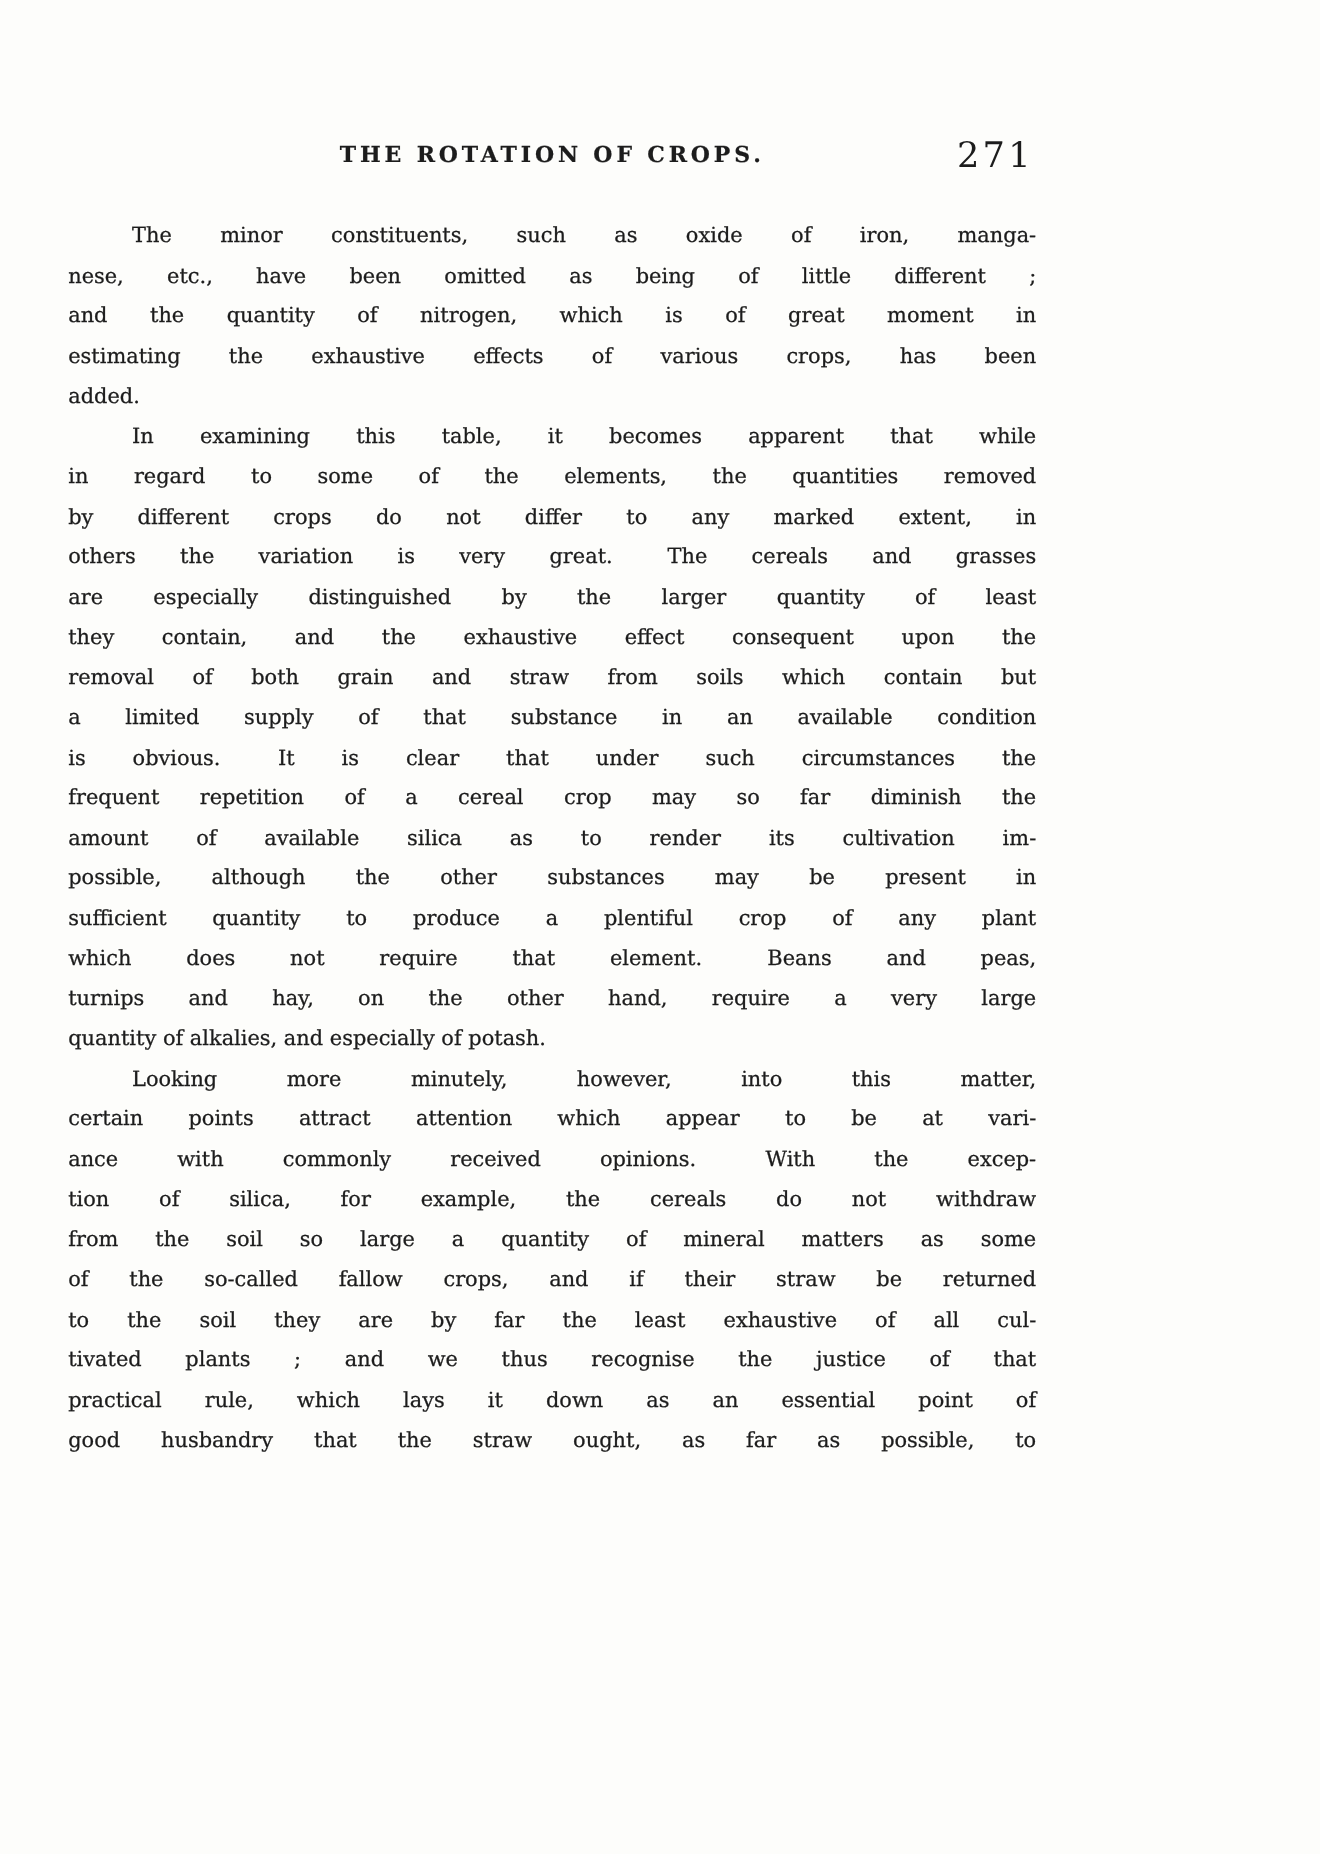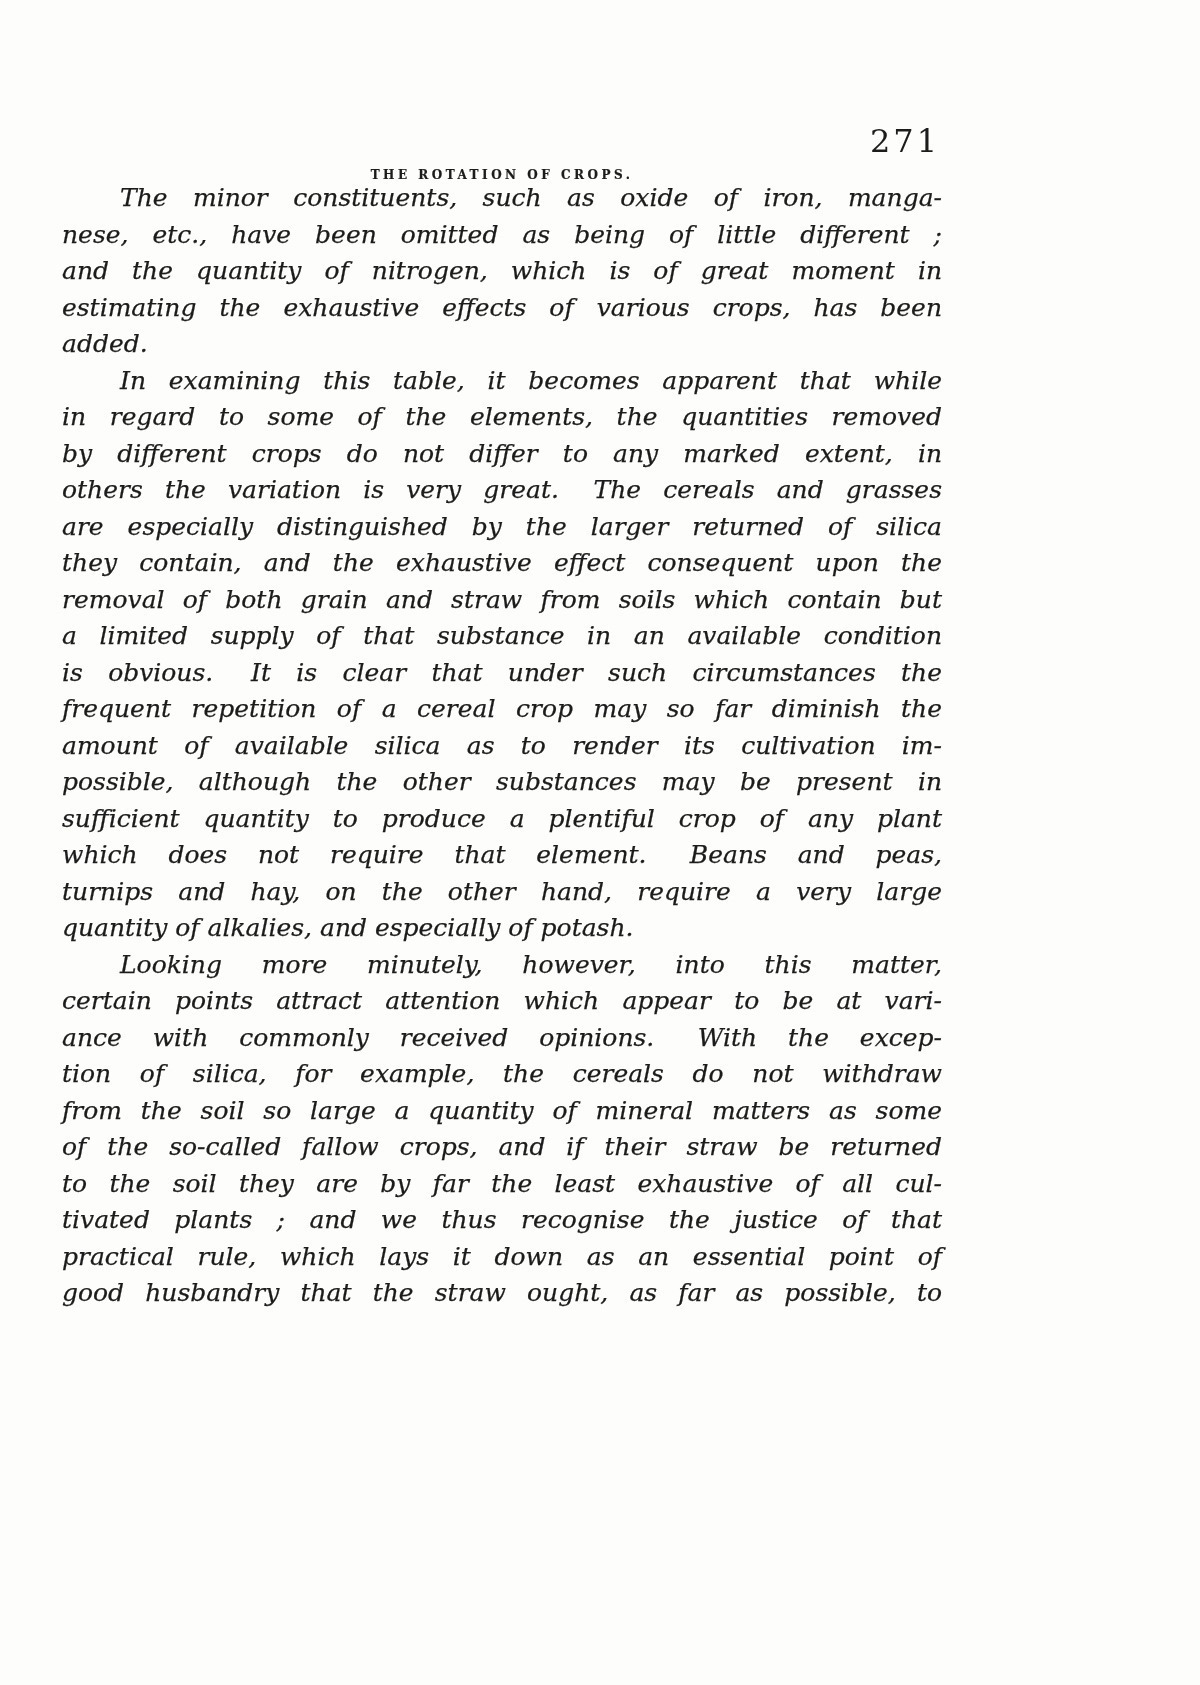--- a/index.html
+++ b/index.html
@@ -23,38 +23,36 @@
   }
   .page-header {
     position: relative;
     height: 32px;
   }
   .running-title {
     position: absolute;
     left: 0;
     right: 0;
     text-align: center;
-    font-size: 12px;
+    font-size: 20px;
     letter-spacing: 3.5px;
     font-weight: bold;
-    margin-top: 40px;
     -webkit-text-stroke: 0.2px #1c1c1c;
   }
   .page-number {
     position: absolute;
     right: 2px;
     top: -6px;
     font-size: 32px;
     letter-spacing: 3px;
   }
   .text-body {
-    margin-top: 20px;
-    font-size: 25px;
+    margin-top: 36px;
+    font-size: 19px;
     line-height: 36.5px;
-    font-style: italic;
     -webkit-text-stroke: 0.25px #1c1c1c;
   }
   .paragraph {
     margin: 0;
   }
   .line {
     text-align: justify;
     text-align-last: justify;
   }
   .line.last {
@@ -78,21 +76,21 @@
         <div class="line">nese, etc., have been omitted as being of little different ;</div>
         <div class="line">and the quantity of nitrogen, which is of great moment in</div>
         <div class="line">estimating the exhaustive effects of various crops, has been</div>
         <div class="line last">added.</div>
       </div>
       <div class="paragraph">
         <div class="line first">In examining this table, it becomes apparent that while</div>
         <div class="line">in regard to some of the elements, the quantities removed</div>
         <div class="line">by different crops do not differ to any marked extent, in</div>
         <div class="line">others the variation is very great.  The cereals and grasses</div>
-        <div class="line">are especially distinguished by the larger returned of silica</div>
+        <div class="line">are especially distinguished by the larger quantity of least</div>
         <div class="line">they contain, and the exhaustive effect consequent upon the</div>
         <div class="line">removal of both grain and straw from soils which contain but</div>
         <div class="line">a limited supply of that substance in an available condition</div>
         <div class="line">is obvious.  It is clear that under such circumstances the</div>
         <div class="line">frequent repetition of a cereal crop may so far diminish the</div>
         <div class="line">amount of available silica as to render its cultivation im-</div>
         <div class="line">possible, although the other substances may be present in</div>
         <div class="line">sufficient quantity to produce a plentiful crop of any plant</div>
         <div class="line">which does not require that element.  Beans and peas,</div>
         <div class="line">turnips and hay, on the other hand, require a very large</div>

